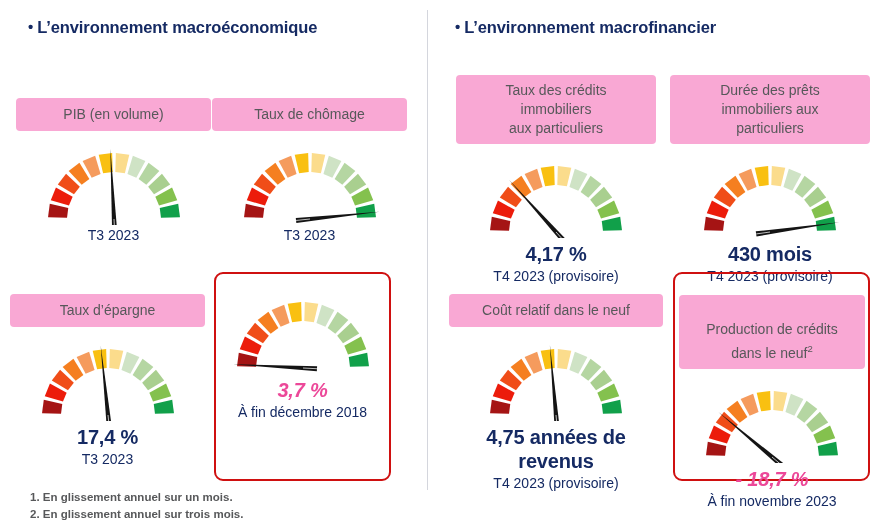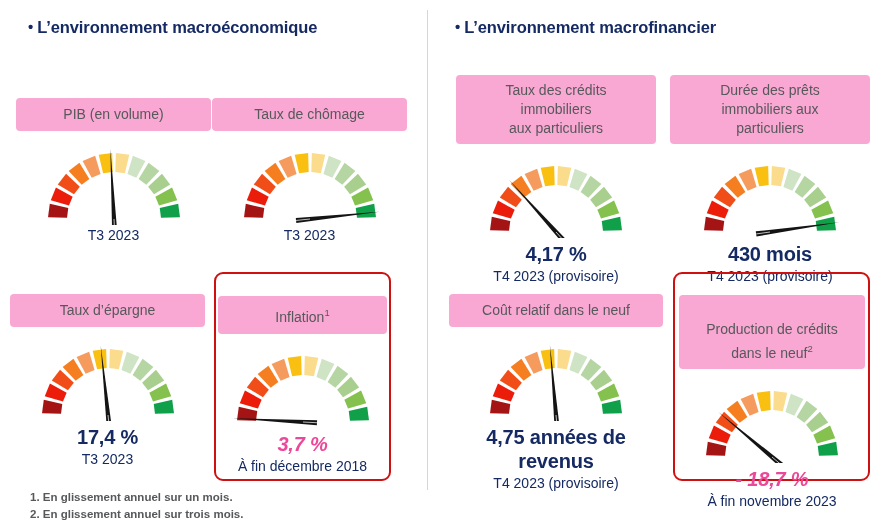--- a/index.html
+++ b/index.html
@@ -147,23 +147,20 @@
           <path d="M67.68,8.38 L79.05,91.65 L73.88,92.20 Z" fill="#141414"></path>
           <line x1="75" y1="78" x2="76.46" y2="91.92" stroke="#bdbdbd" stroke-width="1"></line>
         </svg>
       </div>
     <div class="card-value">17,4 %</div>
     <div class="card-sub">T3 2023</div>
   </div>
 
   <div class="redbox" style="left:214px;top:272px;width:177px;height:209px;"></div>
   <div class="card" style="left:218px;top:280px;width:169px;">
-    <div class="card-label">
-      <span>Inflation</span><sup>1</sup>
-    </div>
     <div class="gauge-wrap">
         <svg width="150" height="84" viewBox="0 0 150 84" class="gauge-svg">
           <path d="M28.02,76.69 L9.03,76.16 L10.80,62.70 L29.28,67.11 Z" fill="#a51414"></path>
           <path d="M29.96,64.57 L11.75,59.14 L16.94,46.61 L33.66,55.65 Z" fill="#ec1c0b"></path>
           <path d="M34.97,53.37 L18.79,43.42 L27.05,32.65 L40.85,45.71 Z" fill="#f04d18"></path>
           <path d="M42.71,43.85 L29.65,30.05 L40.42,21.79 L50.37,37.97 Z" fill="#f57f20"></path>
           <path d="M52.65,36.66 L43.61,19.94 L56.14,14.75 L61.57,32.96 Z" fill="#f59b5d"></path>
           <path d="M64.11,32.28 L59.70,13.80 L73.16,12.03 L73.69,31.02 Z" fill="#f9c011"></path>
           <path d="M76.31,31.02 L76.84,12.03 L90.30,13.80 L85.89,32.28 Z" fill="#fbdc8c"></path>
           <path d="M88.43,32.96 L93.86,14.75 L106.39,19.94 L97.35,36.66 Z" fill="#cfe3c5"></path>

